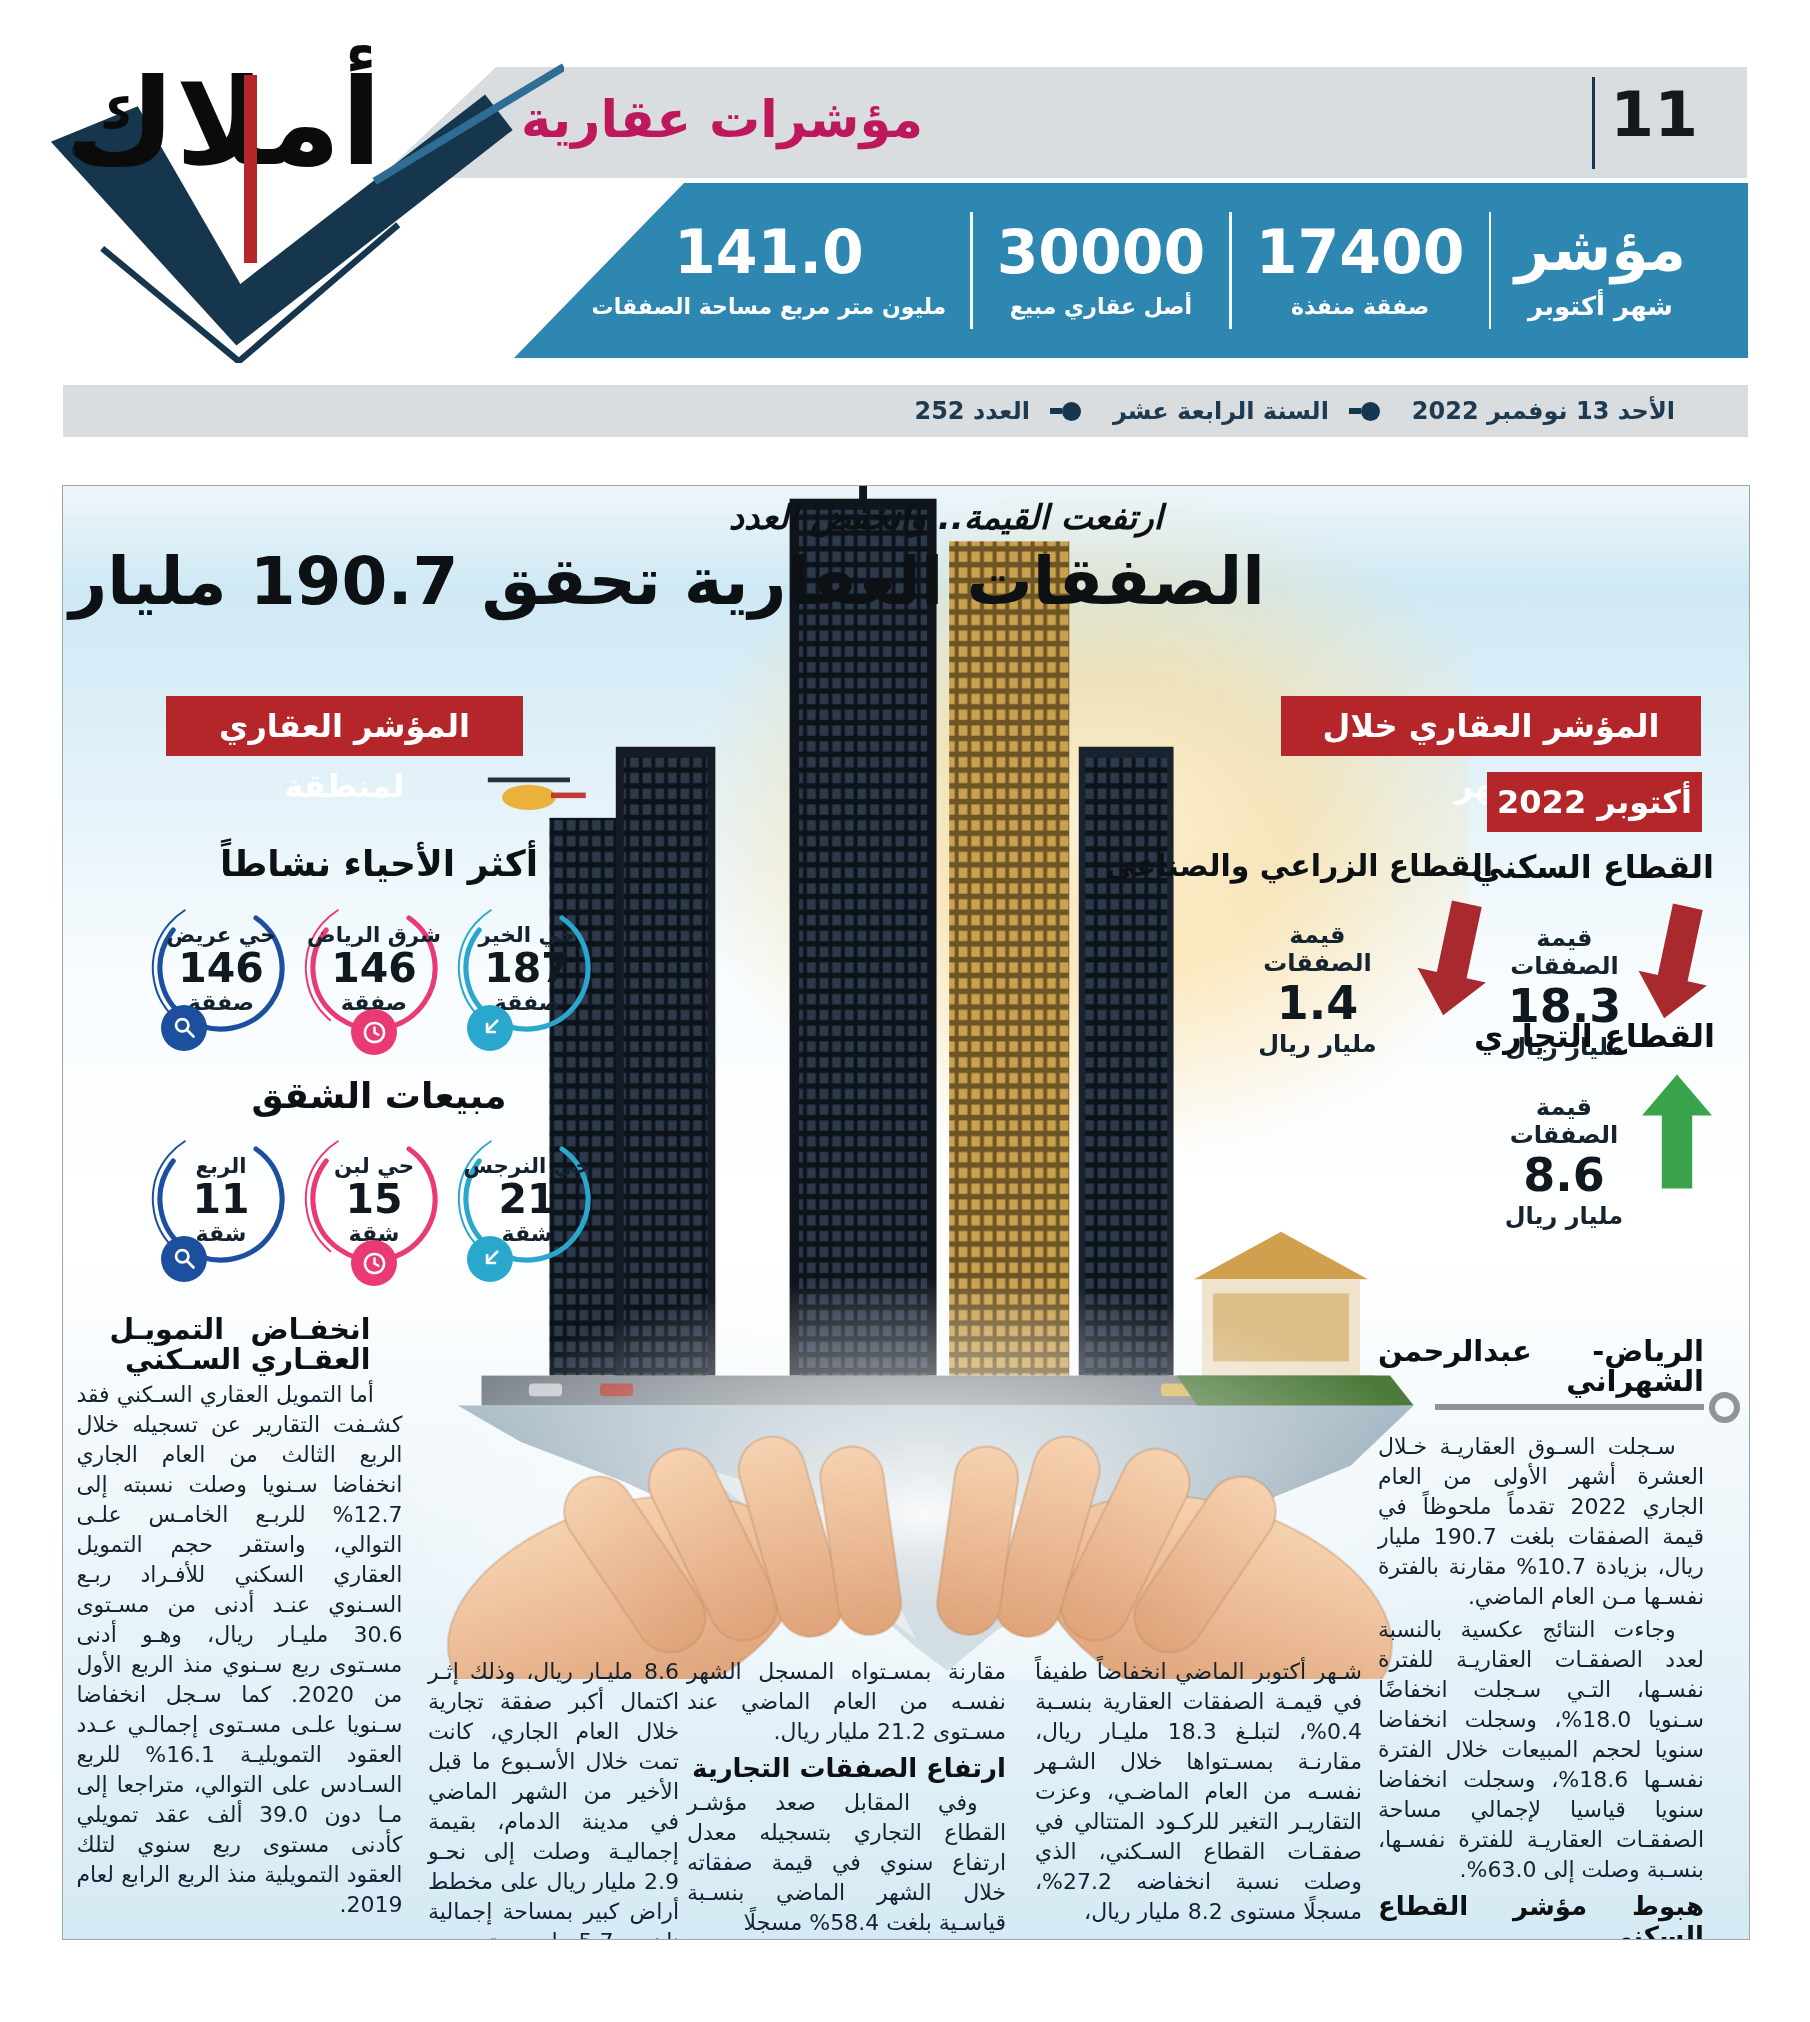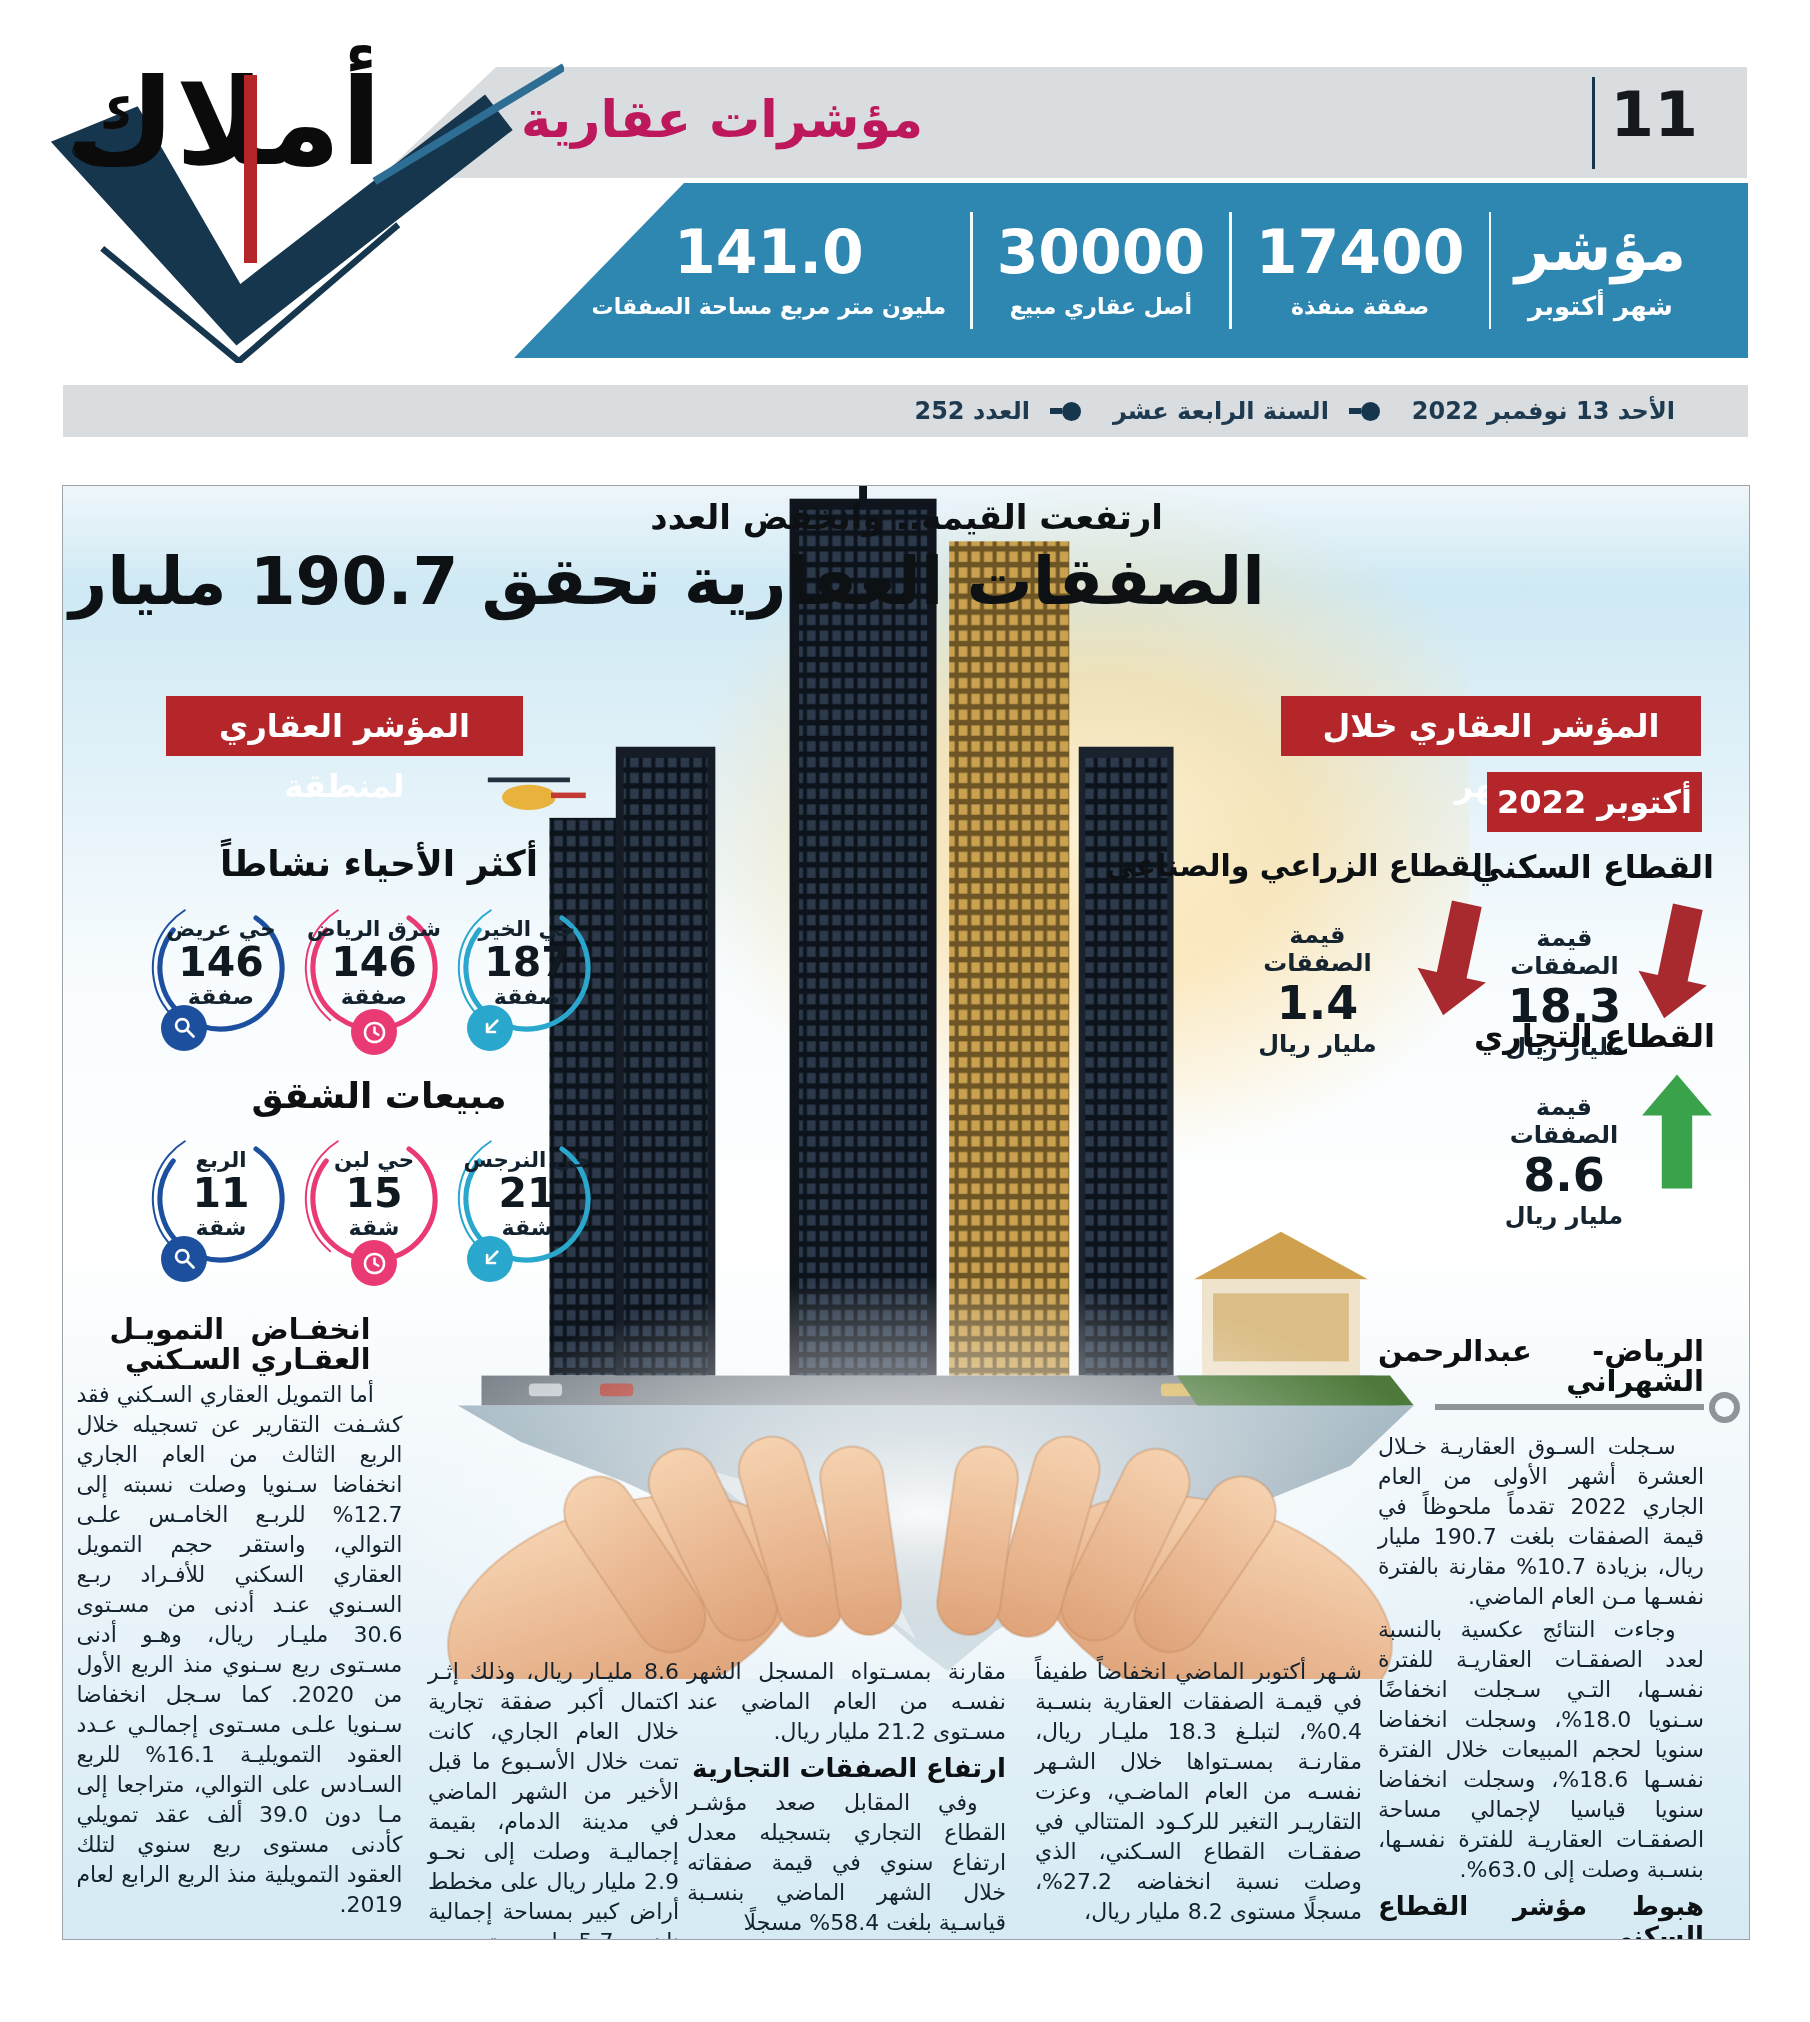--- a/index.html
+++ b/index.html
@@ -38,34 +38,34 @@
     display:flex;flex-direction:row;align-items:center;direction:rtl;
     padding-right:73px;box-sizing:border-box;gap:32px;
     font-size:24px;font-weight:bold;color:#1d3a50;}
   .dot{position:relative;width:19px;height:19px;border-radius:50%;background:#16364e;flex:none;}
   .dot::after{content:"";position:absolute;left:-12px;top:6.3px;width:12px;height:6.3px;background:#16364e;}
 
   
   .content-box{left:62px;top:485px;width:1688px;height:1455px;border:1.6px solid #9ba4ab;box-sizing:border-box;
     background:linear-gradient(180deg,#eef6fa 0%,#cfe9f4 7%,#dff0f8 18%,#f8fcfe 34%,#ffffff 52%,#eaf4f9 76%,#d5eaf4 100%);
     overflow:hidden;}
-  .kicker{right:586px;top:11px;font-size:34px;font-weight:bold;color:#0d1114;z-index:4;}
+  .kicker{right:586px;top:11px;font-size:34px;font-weight:bold;color:#0d1114;z-index:4;font-style:italic;}
   .headline{right:484px;top:57px;font-size:66px;font-weight:bold;color:#0d1114;white-space:nowrap;z-index:4;}
 
   
   .red-tag{background:#b5262b;color:#fff;font-weight:bold;font-size:32px;text-align:center;
     height:60px;line-height:60px;z-index:4;}
 
   
   .panel-title{font-size:36px;font-weight:bold;color:#0d1114;text-align:center;z-index:4;}
   .circ-row{display:flex;flex-direction:row;direction:rtl;gap:11px;z-index:4;}
   .circ{position:relative;width:142px;height:171px;flex:none;text-align:center;}
   .circ svg.ring{position:absolute;left:0;top:0;width:142px;height:142px;}
   .c-teal{color:#2aa7cc;} .c-pink{color:#ea3a74;} .c-blue{color:#1c4f9e;}
-  .circ .name{position:relative;margin-top:19px;font-size:21.3px;font-weight:bold;color:#14222e;}
+  .circ .name{position:relative;margin-top:25px;font-size:21.3px;font-weight:bold;color:#14222e;}
   .circ .val{position:relative;font-size:41px;font-weight:bold;color:#101820;line-height:1.05;}
   .circ .unit{position:relative;font-size:22px;font-weight:bold;color:#14222e;}
   .badge{position:absolute;width:46px;height:46px;border-radius:50%;display:flex;align-items:center;justify-content:center;}
   .badge svg{width:27px;height:27px;}
   .b-teal{background:#2aa7cc;} .b-pink{background:#ea3a74;} .b-blue{background:#1c4f9e;}
 
   
   .sector{z-index:4;direction:rtl;}
   .sector .s-title{font-size:32px;font-weight:bold;color:#0d1114;white-space:nowrap;margin-bottom:14.2px;}
   .sector .s-row{display:flex;flex-direction:row;direction:rtl;align-items:flex-start;gap:14.2px;}

